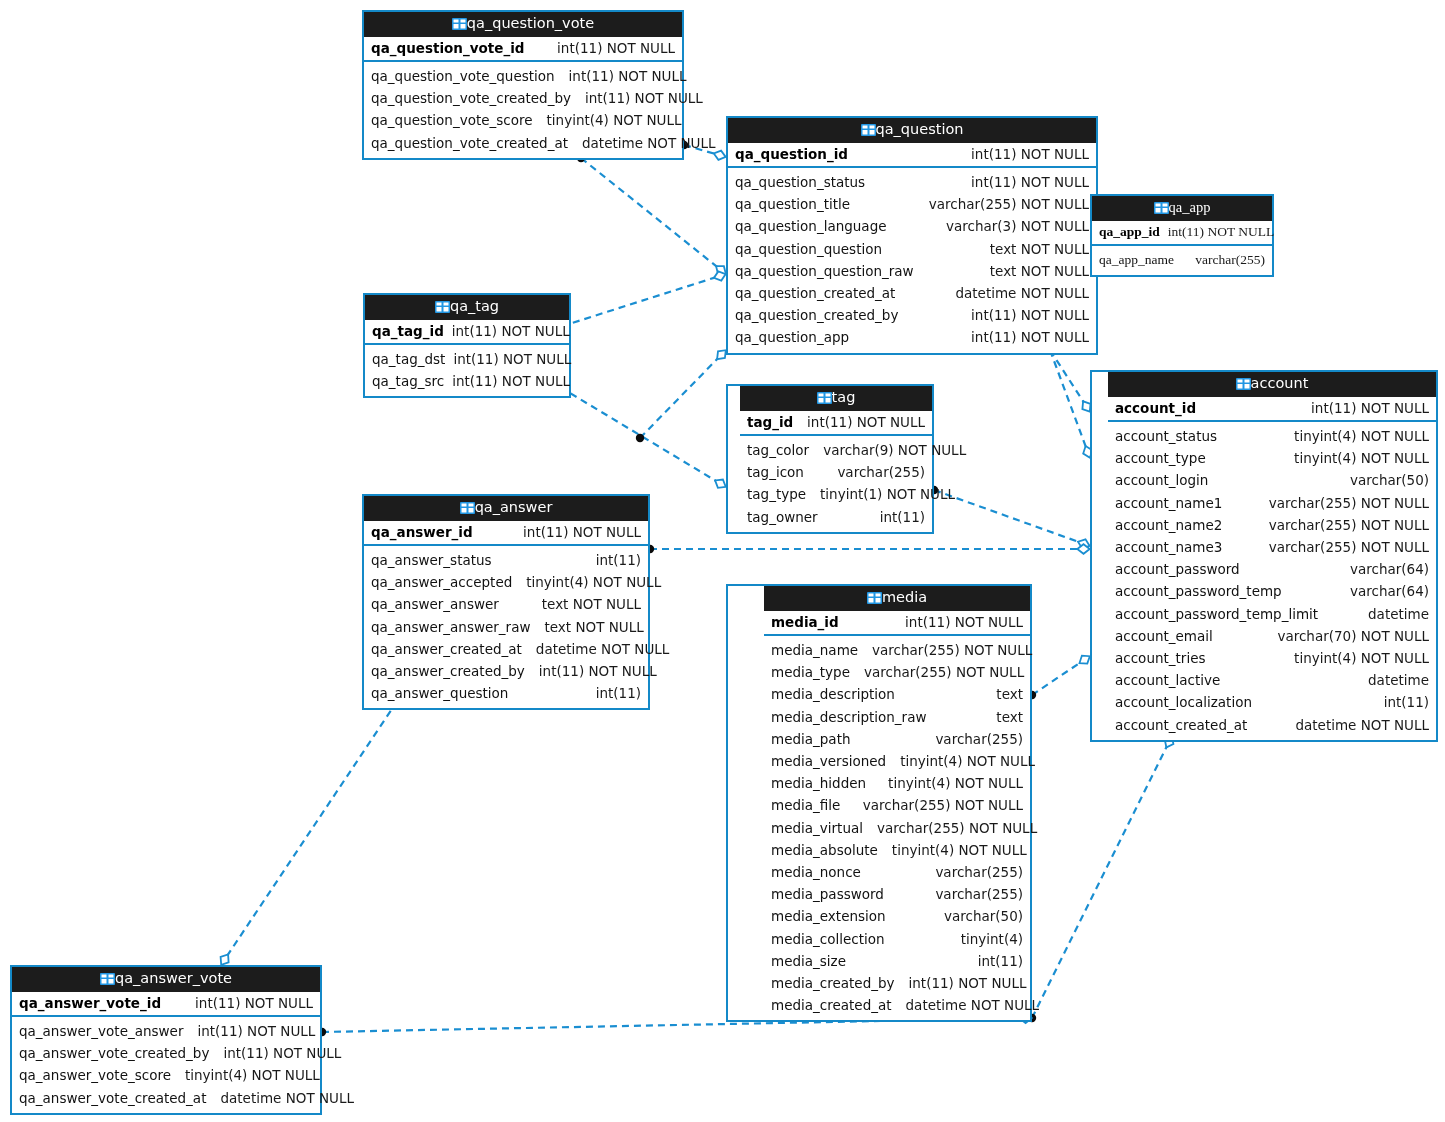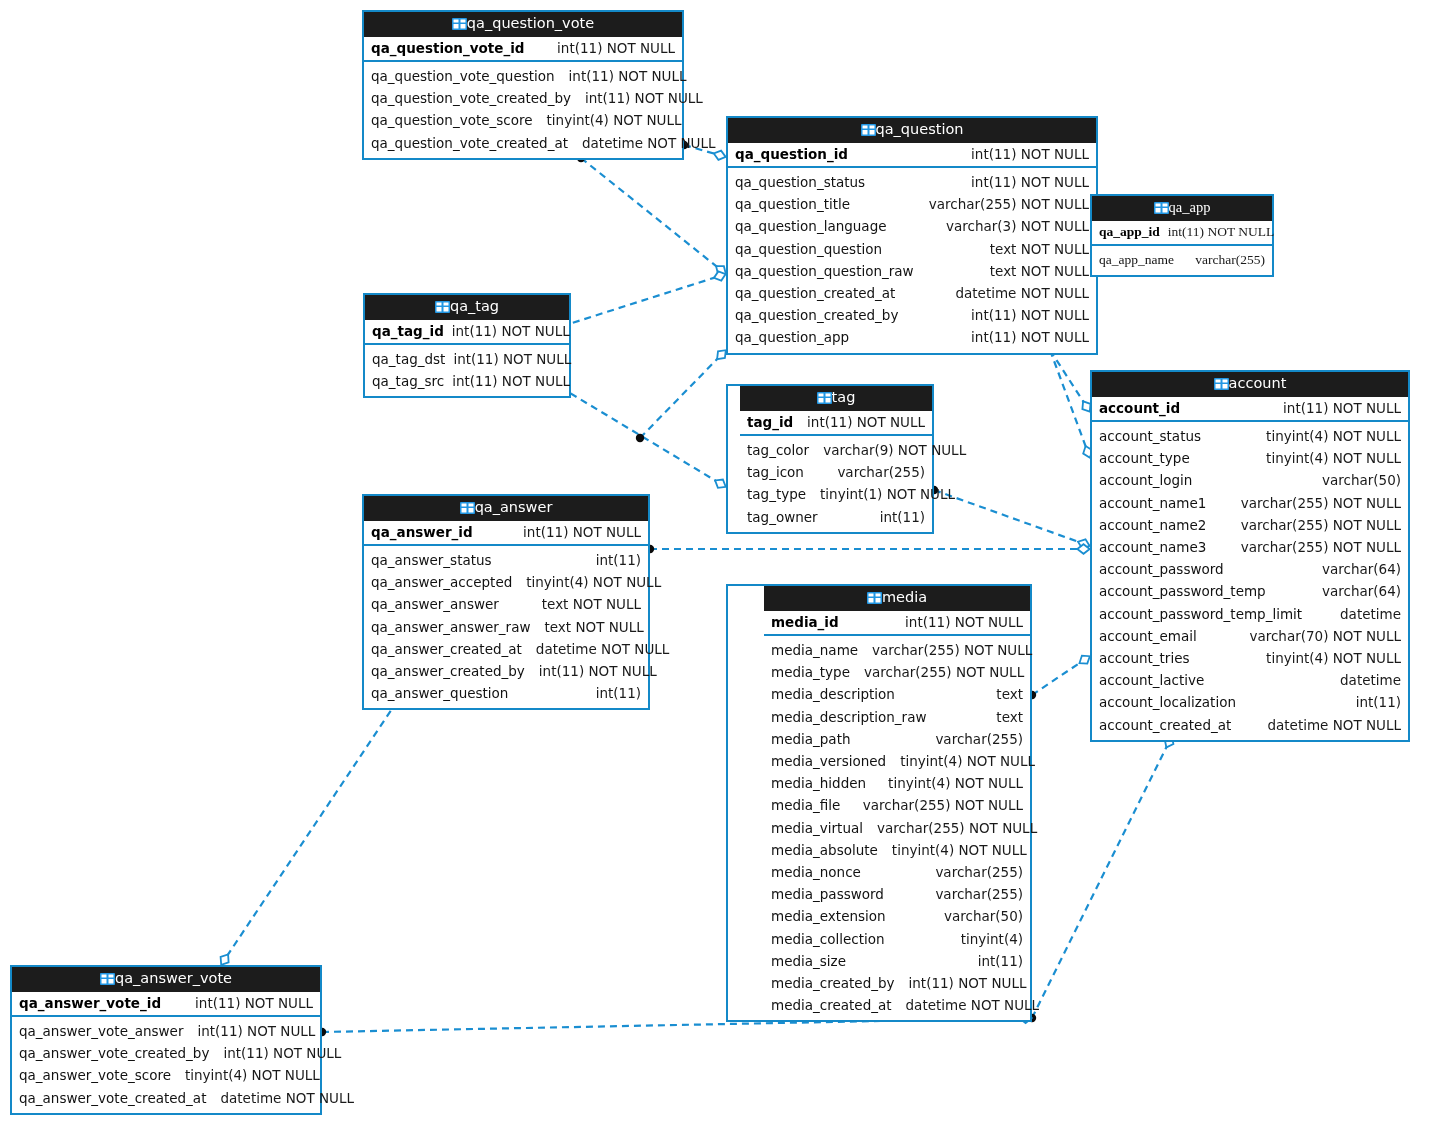--- a/index.html
+++ b/index.html
@@ -293,21 +293,21 @@
         <div class="field-row">
           <span class="col-name">qa_tag_dst</span>
           <span class="col-type">int(11) NOT NULL</span>
         </div>
         <div class="field-row">
           <span class="col-name">qa_tag_src</span>
           <span class="col-type">int(11) NOT NULL</span>
         </div>
       </div>
     </div>
-    <div class="entity e-account" style="left: 1090px; top: 370px; width: 320px;">
+    <div class="entity e-account" style="left: 1090px; top: 370px; width: 348px; padding-left: 16px;">
       <div class="entity-header">
         <span class="tbl-icon">
           <svg width="15" height="12" viewBox="0 0 15 12">
             <rect x="0" y="0" width="15" height="12" rx="1" fill="#2196e3"></rect>
             <rect x="1.5" y="1.5" width="5" height="3" fill="#ffffff"></rect>
             <rect x="8.5" y="1.5" width="5" height="3" fill="#ffffff"></rect>
             <rect x="1.5" y="6" width="5" height="4.5" fill="#ffffff"></rect>
             <rect x="8.5" y="6" width="5" height="4.5" fill="#ffffff"></rect>
           </svg>
         </span>

